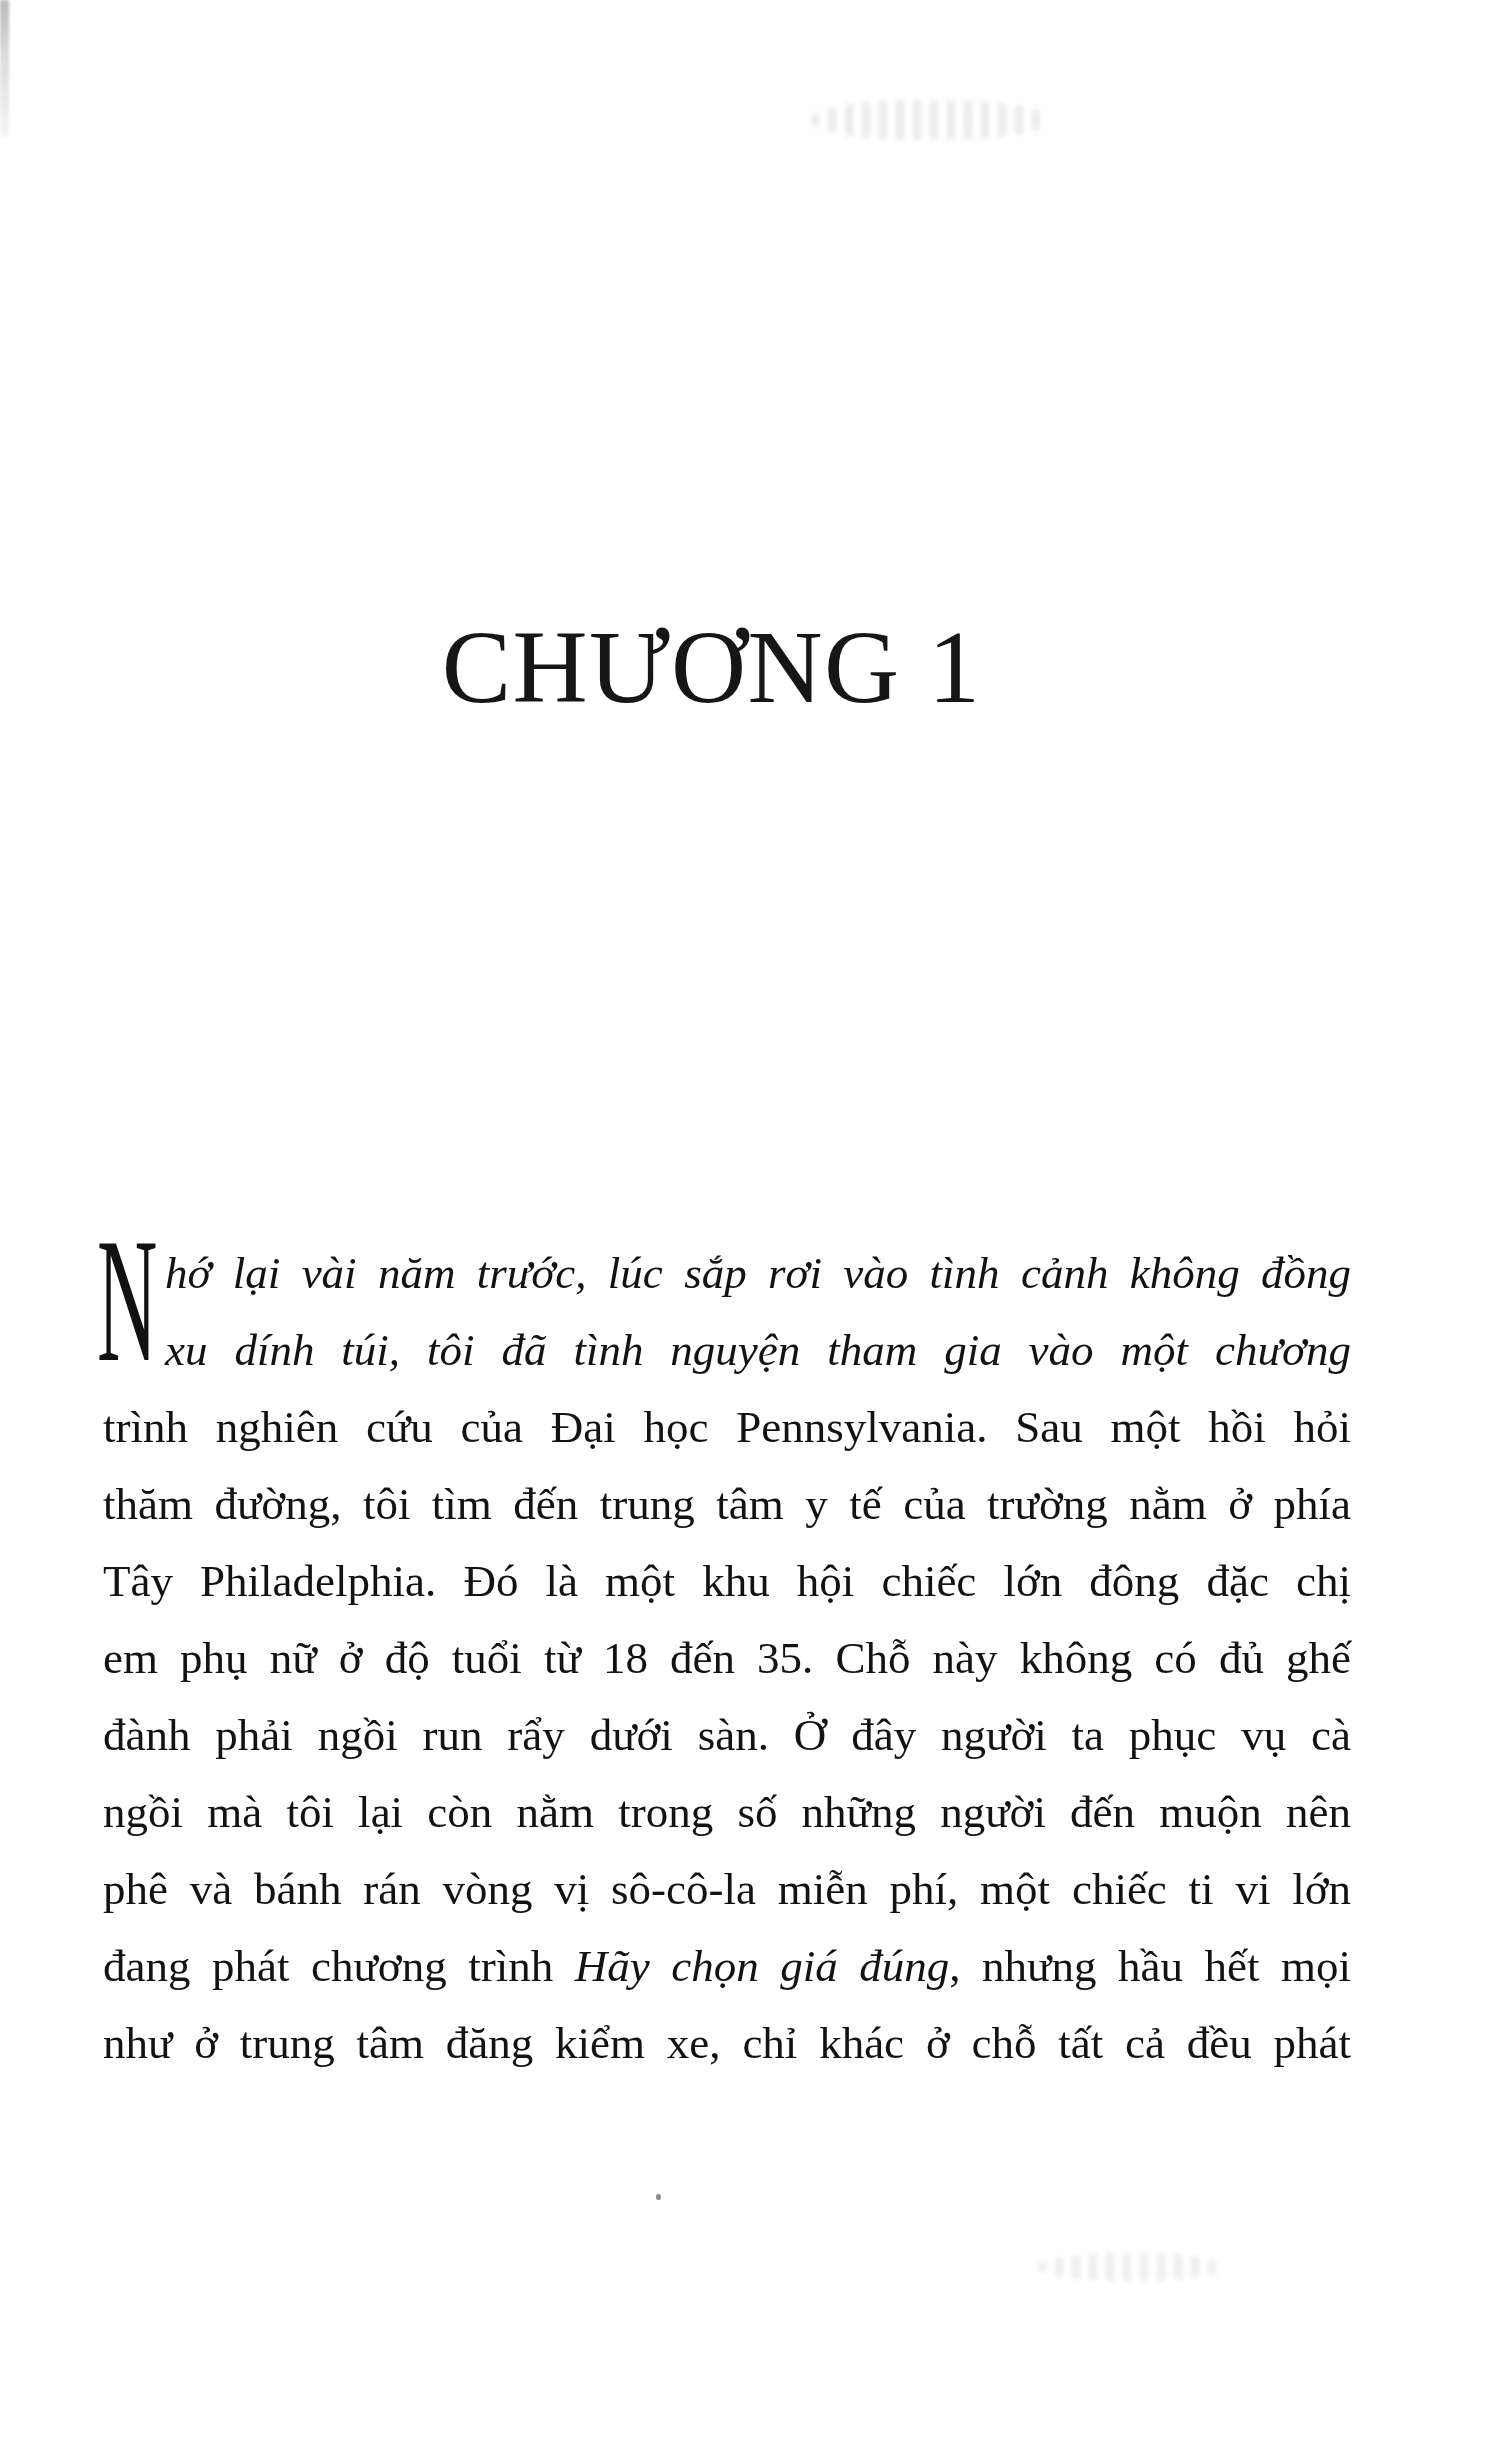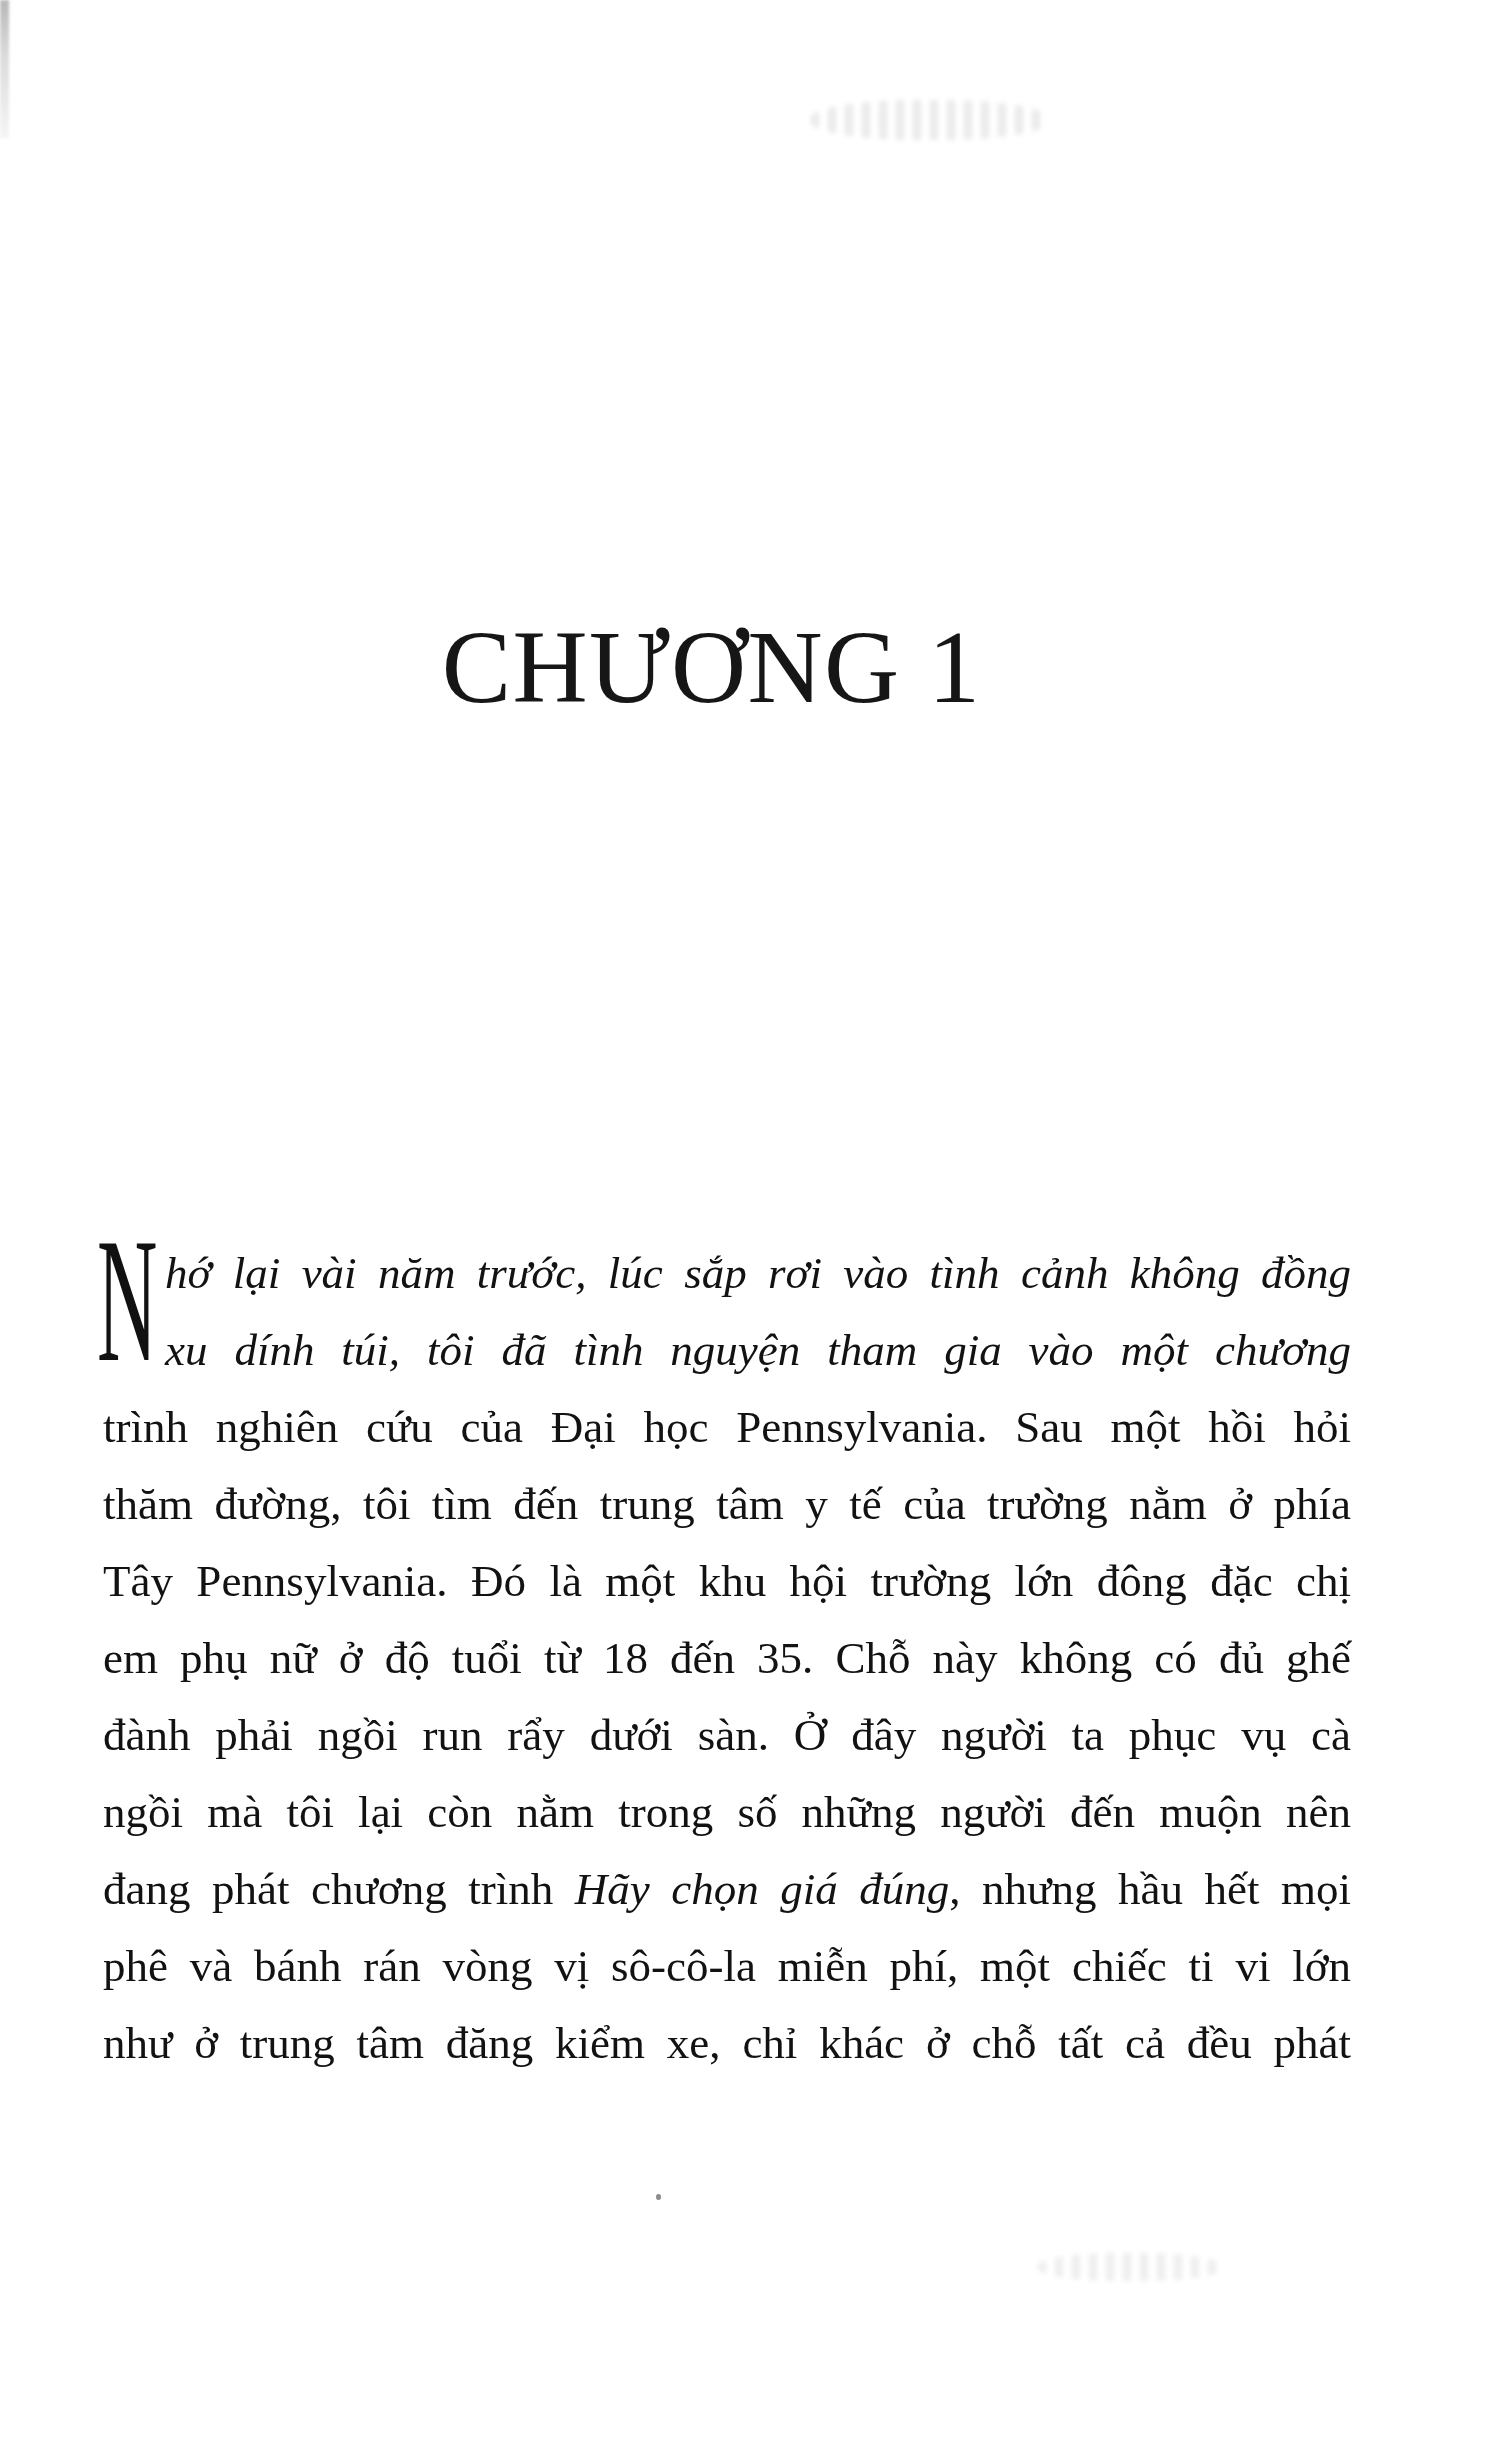--- a/index.html
+++ b/index.html
@@ -77,26 +77,26 @@
 
   <div class="chapter-title">CHƯƠNG 1</div>
 
   <div class="body-text">
     <span class="drop-cap">N</span>
     <div id="paragraph-lines">
         <div class="line indent"><span>hớ lại vài năm trước, lúc sắp rơi vào tình cảnh không đồng</span></div>
         <div class="line indent"><span>xu dính túi, tôi đã tình nguyện tham gia vào một chương</span></div>
         <div class="line"><span>trình nghiên cứu của Đại học Pennsylvania. Sau một hồi hỏi</span></div>
         <div class="line"><span>thăm đường, tôi tìm đến trung tâm y tế của trường nằm ở phía</span></div>
-        <div class="line"><span>Tây Pennsylvania. Đó là một khu hội trường lớn đông đặc chị</span></div>
+        <div class="line"><span>Tây Philadelphia. Đó là một khu hội chiếc lớn đông đặc chị</span></div>
         <div class="line"><span>em phụ nữ ở độ tuổi từ 18 đến 35. Chỗ này không có đủ ghế</span></div>
         <div class="line"><span>đành phải ngồi run rẩy dưới sàn. Ở đây người ta phục vụ cà</span></div>
         <div class="line"><span>ngồi mà tôi lại còn nằm trong số những người đến muộn nên</span></div>
+        <div class="line"><span>phê và bánh rán vòng vị sô-cô-la miễn phí, một chiếc ti vi lớn</span></div>
         <div class="line"><span>đang phát chương trình </span><span class="it">Hãy chọn giá đúng</span><span>, nhưng hầu hết mọi</span></div>
-        <div class="line"><span>phê và bánh rán vòng vị sô-cô-la miễn phí, một chiếc ti vi lớn</span></div>
         <div class="line"><span>như ở trung tâm đăng kiểm xe, chỉ khác ở chỗ tất cả đều phát</span></div>
       </div>
   </div>
 
   <span class="ghost bottom"></span>
   <span class="speck"></span>
 
 </div>
 
 

